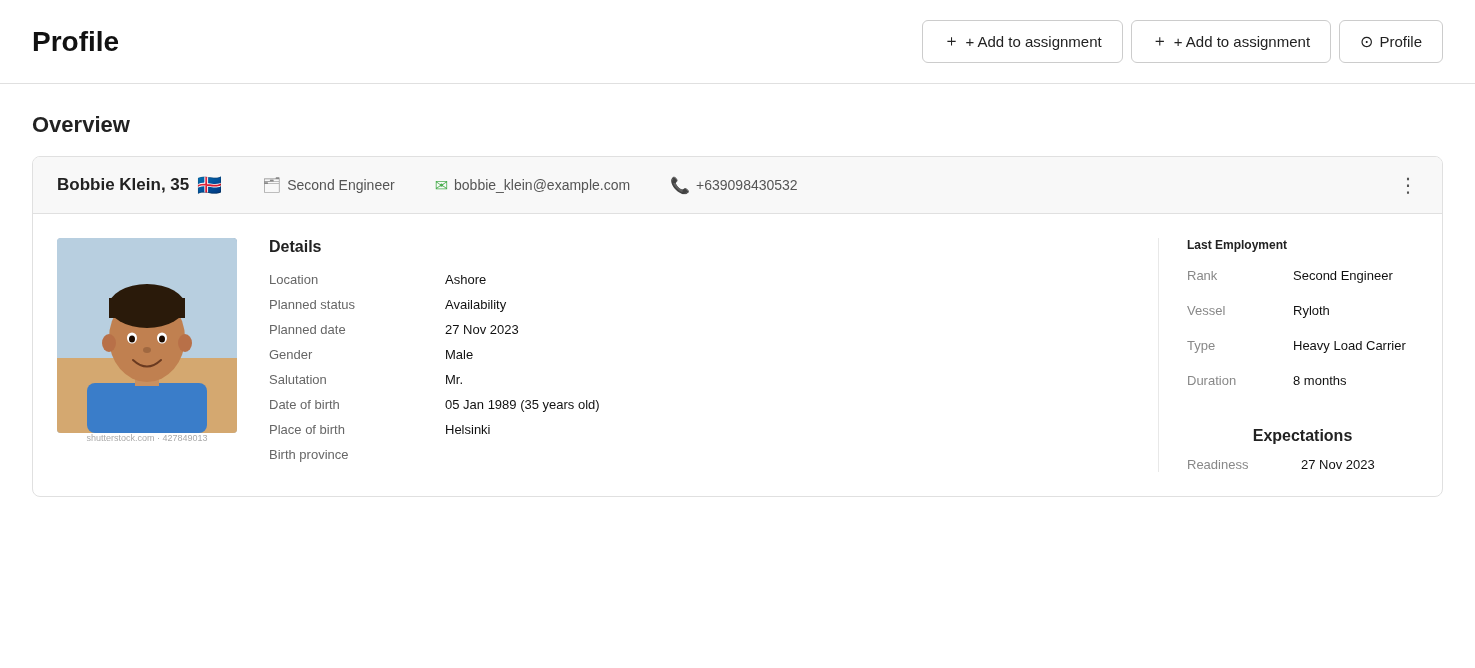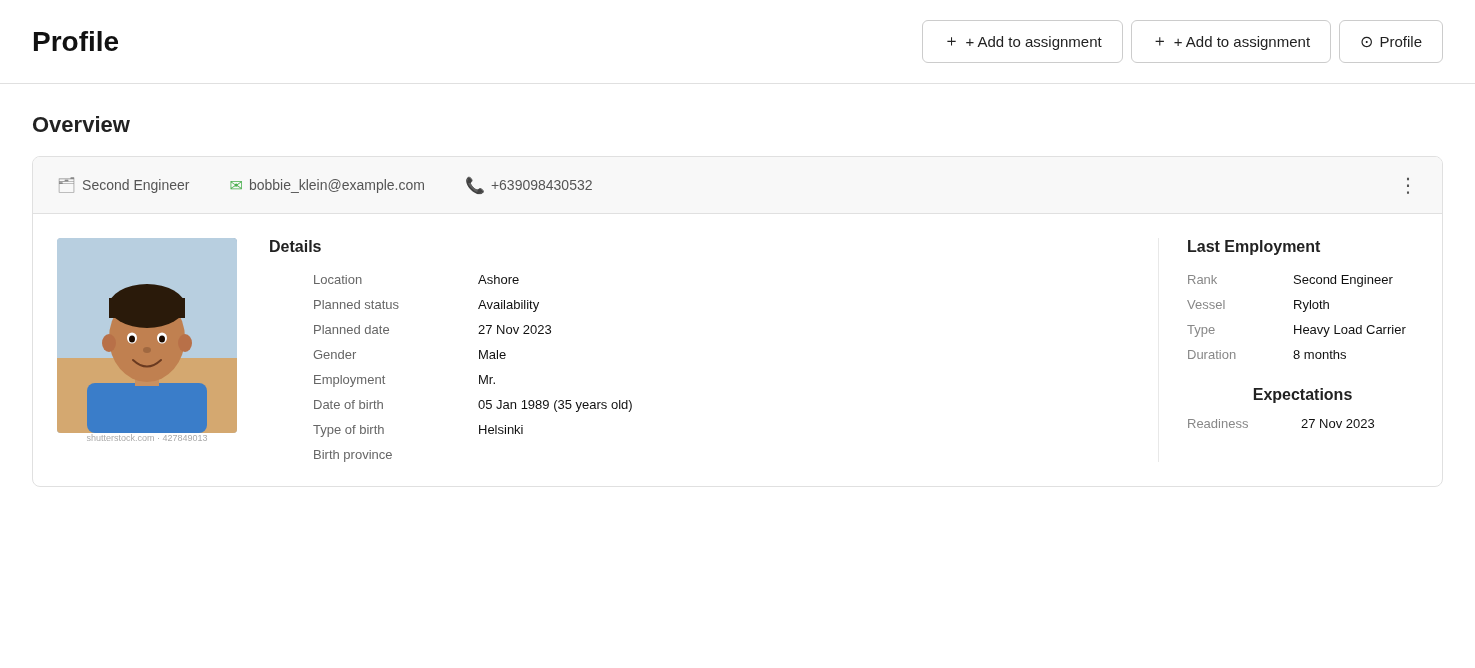--- a/index.html
+++ b/index.html
@@ -132,49 +132,48 @@
       flex: 1;
     }
     .details-title {
       font-size: 16px;
       font-weight: 700;
       margin-bottom: 16px;
     }
     .details-grid {
       display: grid;
       grid-template-columns: 160px 1fr;
-      gap: 10px 5px;
-      margin-left: 44px;
+      gap: 10px 16px;
     }
     .detail-label {
       color: #666;
       font-size: 13px;
     }
     .detail-value {
       color: #111;
       font-size: 13px;
     }
 
     
     .employment-section {
       min-width: 260px;
       max-width: 300px;
       border-left: 1px solid #e8e8e8;
       padding-left: 28px;
     }
     .employment-title {
-      font-size: 16px;
+      font-size: 12px;
       font-weight: 700;
       margin-bottom: 16px;
     }
     .employment-grid {
       display: grid;
       grid-template-columns: 90px 1fr;
-      gap: 10px 16px;
-      margin-bottom: 24px;
+      gap: 20px 16px;
+      margin-bottom: 39px;
     }
     .emp-label {
       color: #888;
       font-size: 13px;
     }
     .emp-value {
       color: #111;
       font-size: 13px;
     }
     .expectations-title {
@@ -224,20 +223,24 @@
     </button>
   </div>
 </header>
 
 <main class="section">
   <h2 class="section-title">Overview</h2>
 
   <div class="profile-card">
 
     <div class="profile-header">
+      <div class="profile-name">
+        <span>Bobbie Klein, 35</span>
+        <span class="flag">🇮🇸</span>
+      </div>
       <div class="profile-role">
         <span class="briefcase-icon">🗂</span>
         <span>Second Engineer</span>
       </div>
       <div class="profile-email">
         <span class="email-icon">✉</span>
         <span>bobbie_klein@example.com</span>
       </div>
       <div class="profile-phone">
         <span class="phone-icon">📞</span>
@@ -285,25 +288,25 @@
         <div class="details-grid" id="details-grid">
 
         <span class="detail-label">Location</span>
             <span class="detail-value">Ashore</span>
             <span class="detail-label">Planned status</span>
             <span class="detail-value">Availability</span>
             <span class="detail-label">Planned date</span>
             <span class="detail-value">27 Nov 2023</span>
             <span class="detail-label">Gender</span>
             <span class="detail-value">Male</span>
-            <span class="detail-label">Employment</span>
+            <span class="detail-label">Salutation</span>
             <span class="detail-value">Mr.</span>
             <span class="detail-label">Date of birth</span>
             <span class="detail-value">05 Jan 1989 (35 years old)</span>
-            <span class="detail-label">Type of birth</span>
+            <span class="detail-label">Place of birth</span>
             <span class="detail-value">Helsinki</span>
             <span class="detail-label">Birth province</span>
             <span class="detail-value"></span>
           </div>
       </div>
 
       <div class="employment-section">
         <div class="employment-title">Last Employment</div>
         <div class="employment-grid" id="employment-grid">
         <span class="emp-label">Rank</span>

